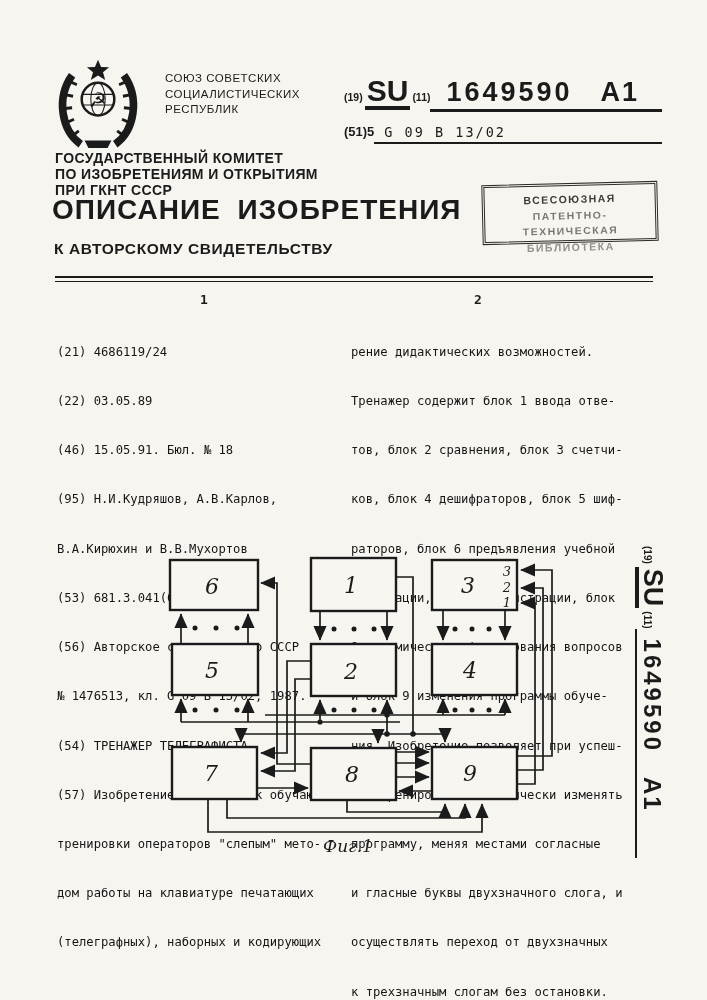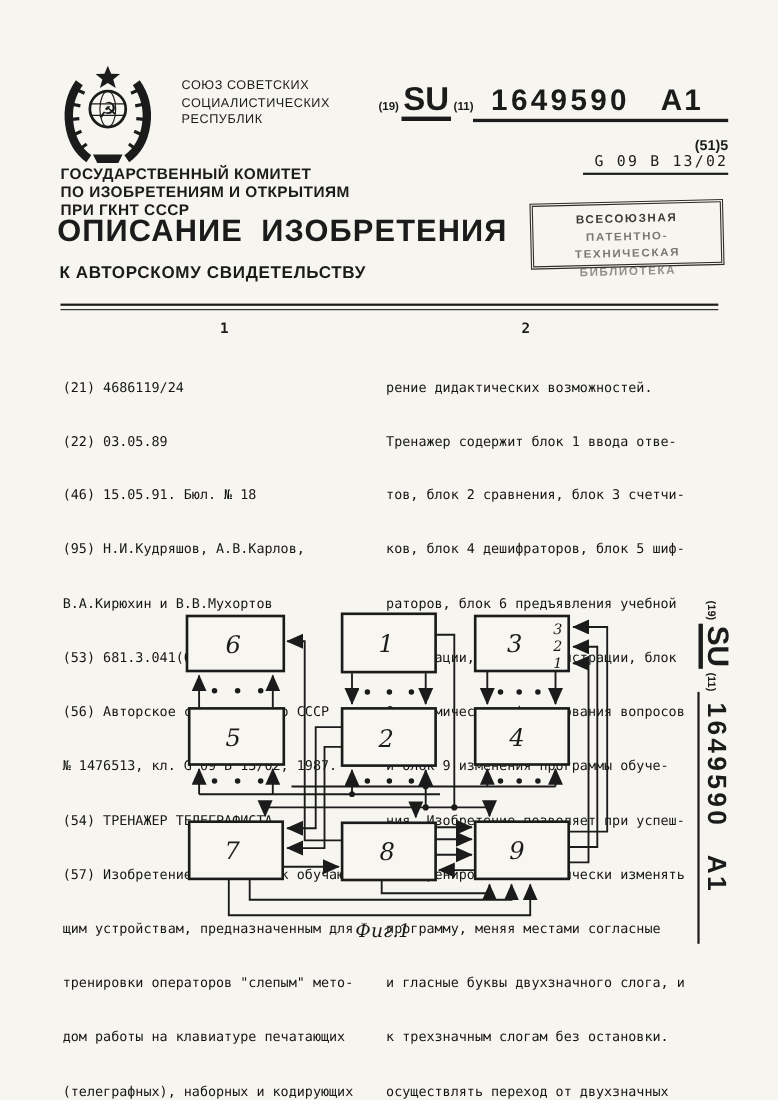--- a/index.html
+++ b/index.html
@@ -7,21 +7,21 @@
        font-family:"Liberation Sans",sans-serif;color:#1b1b1b;overflow:hidden;}
   .abs{position:absolute;}
   
   .country{left:165px;top:71px;font-size:11.5px;font-weight:normal;line-height:15.5px;letter-spacing:.5px;}
   .suline{left:344px;top:76px;width:318px;display:flex;align-items:baseline;}
   .code-small{font-size:10.5px;font-weight:bold;}
   .su-big{font-size:30px;font-weight:bold;border-bottom:4px solid #1b1b1b;line-height:30px;padding:0 2px;margin:0 2px;}
   .numwrap{flex:1;border-bottom:3px solid #1b1b1b;display:flex;align-items:baseline;padding-bottom:1px;}
   .pubnum{font-size:27px;font-weight:bold;letter-spacing:3px;margin-left:16px;}
   .kind{font-size:27px;font-weight:bold;letter-spacing:2px;margin-left:28px;}
-  .ipcline{left:344px;top:124px;width:318px;display:flex;align-items:flex-end;flex-direction:column;}
+  .ipcline{left:344px;top:124px;width:318px;display:flex;align-items:flex-start;}
   .ipc-prefix{font-size:13px;font-weight:bold;}
   .ipc-class{flex:1;font-family:"DejaVu Sans Mono",monospace;font-size:13.5px;letter-spacing:2px;
              border-bottom:2.5px solid #1b1b1b;padding:0 0 2px 10px;}
   .committee{left:55px;top:150px;font-size:14px;font-weight:bold;line-height:16px;letter-spacing:.4px;}
   .stamp{left:482px;top:183px;width:176px;height:60px;border:3px double #2e2b28;transform:rotate(-1.4deg);
          text-align:center;padding-top:5px;box-sizing:border-box;color:#2e2b28;}
   .stamp div{font-size:10.5px;font-weight:bold;letter-spacing:1.5px;line-height:16px;}
   .stamp .w1{opacity:.92;}
   .stamp .w2{opacity:.62;transform:scaleY(.95);}
   .stamp .w3{opacity:.5;}
@@ -110,42 +110,41 @@
   <div>(21) 4686119/24</div>
   <div>(22) 03.05.89</div>
   <div>(46) 15.05.91. Бюл. № 18</div>
   <div>(95) Н.И.Кудряшов, А.В.Карлов,</div>
   <div>В.А.Кирюхин и В.В.Мухортов</div>
   <div>(53) 681.3.041(088.8)</div>
   <div>(56) Авторское свидетельство СССР</div>
   <div>№ 1476513, кл. G 09 В 13/02, 1987.</div>
   <div>(54) ТРЕНАЖЕР ТЕЛЕГРАФИСТА</div>
   <div>(57) Изобретение относится к обучаю-</div>
-  <div>щим устройствам, предназначенным для</div>
   <div>тренировки операторов "слепым" мето-</div>
   <div>дом работы на клавиатуре печатающих</div>
   <div>(телеграфных), наборных и кодирующих</div>
   
 </div>
 
 <div class="abs col col-right">
   <div>рение дидактических возможностей.</div>
   <div>Тренажер содержит блок 1 ввода отве-</div>
   <div>тов, блок 2 сравнения, блок 3 счетчи-</div>
   <div>ков, блок 4 дешифраторов, блок 5 шиф-</div>
   <div>раторов, блок 6 предъявления учебной</div>
   <div>информации, блок 7 регистрации, блок</div>
   <div>8 динамического формирования вопросов</div>
   <div>и блок 9 изменения программы обуче-</div>
   <div>ния. Изобретение позволяет при успеш-</div>
   <div>ной тренировке автоматически изменять</div>
   <div>программу, меняя местами согласные</div>
   <div>и гласные буквы двухзначного слога, и</div>
+  <div>осуществлять переход от двухзначных</div>
   <div>к трехзначным слогам без остановки.</div>
-  <div>осуществлять переход от двухзначных</div>
   
 </div>
 
 <svg class="abs diagram" width="582" height="322" viewBox="88 550 582 322">
   <defs>
     <marker id="ah" markerWidth="10" markerHeight="9" refX="8.5" refY="4" orient="auto">
       <path d="M0,0 L9,4 L0,8 z" fill="#1b1b1b"></path>
     </marker>
   </defs>
 

